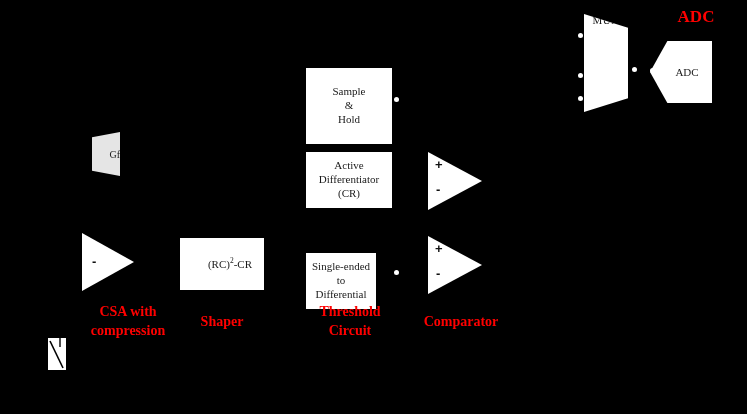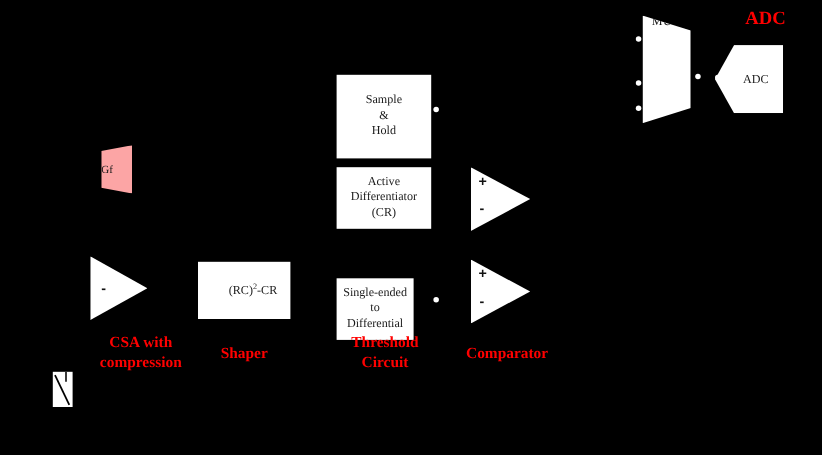--- a/index.html
+++ b/index.html
@@ -27,25 +27,25 @@
     text-align: center;
     line-height: 1.25;
     font-size: 11px;
     box-sizing: border-box;
   }
   .blk .inner { padding: 0 3px; }
 
   
   .gf {
     position: absolute;
-    background: #fca5a5;
+    background: #e5e5e5;
     clip-path: polygon(0% 12%, 100% 0%, 100% 100%, 0% 88%);
     display: flex;
     align-items: center;
-    justify-content: flex-start;
+    justify-content: flex-end;
     color: #1a1a1a;
     font-size: 10px;
   }
 
   
   .tri {
     position: absolute;
     background: #ffffff;
     clip-path: polygon(0% 0%, 100% 50%, 0% 100%);
   }

